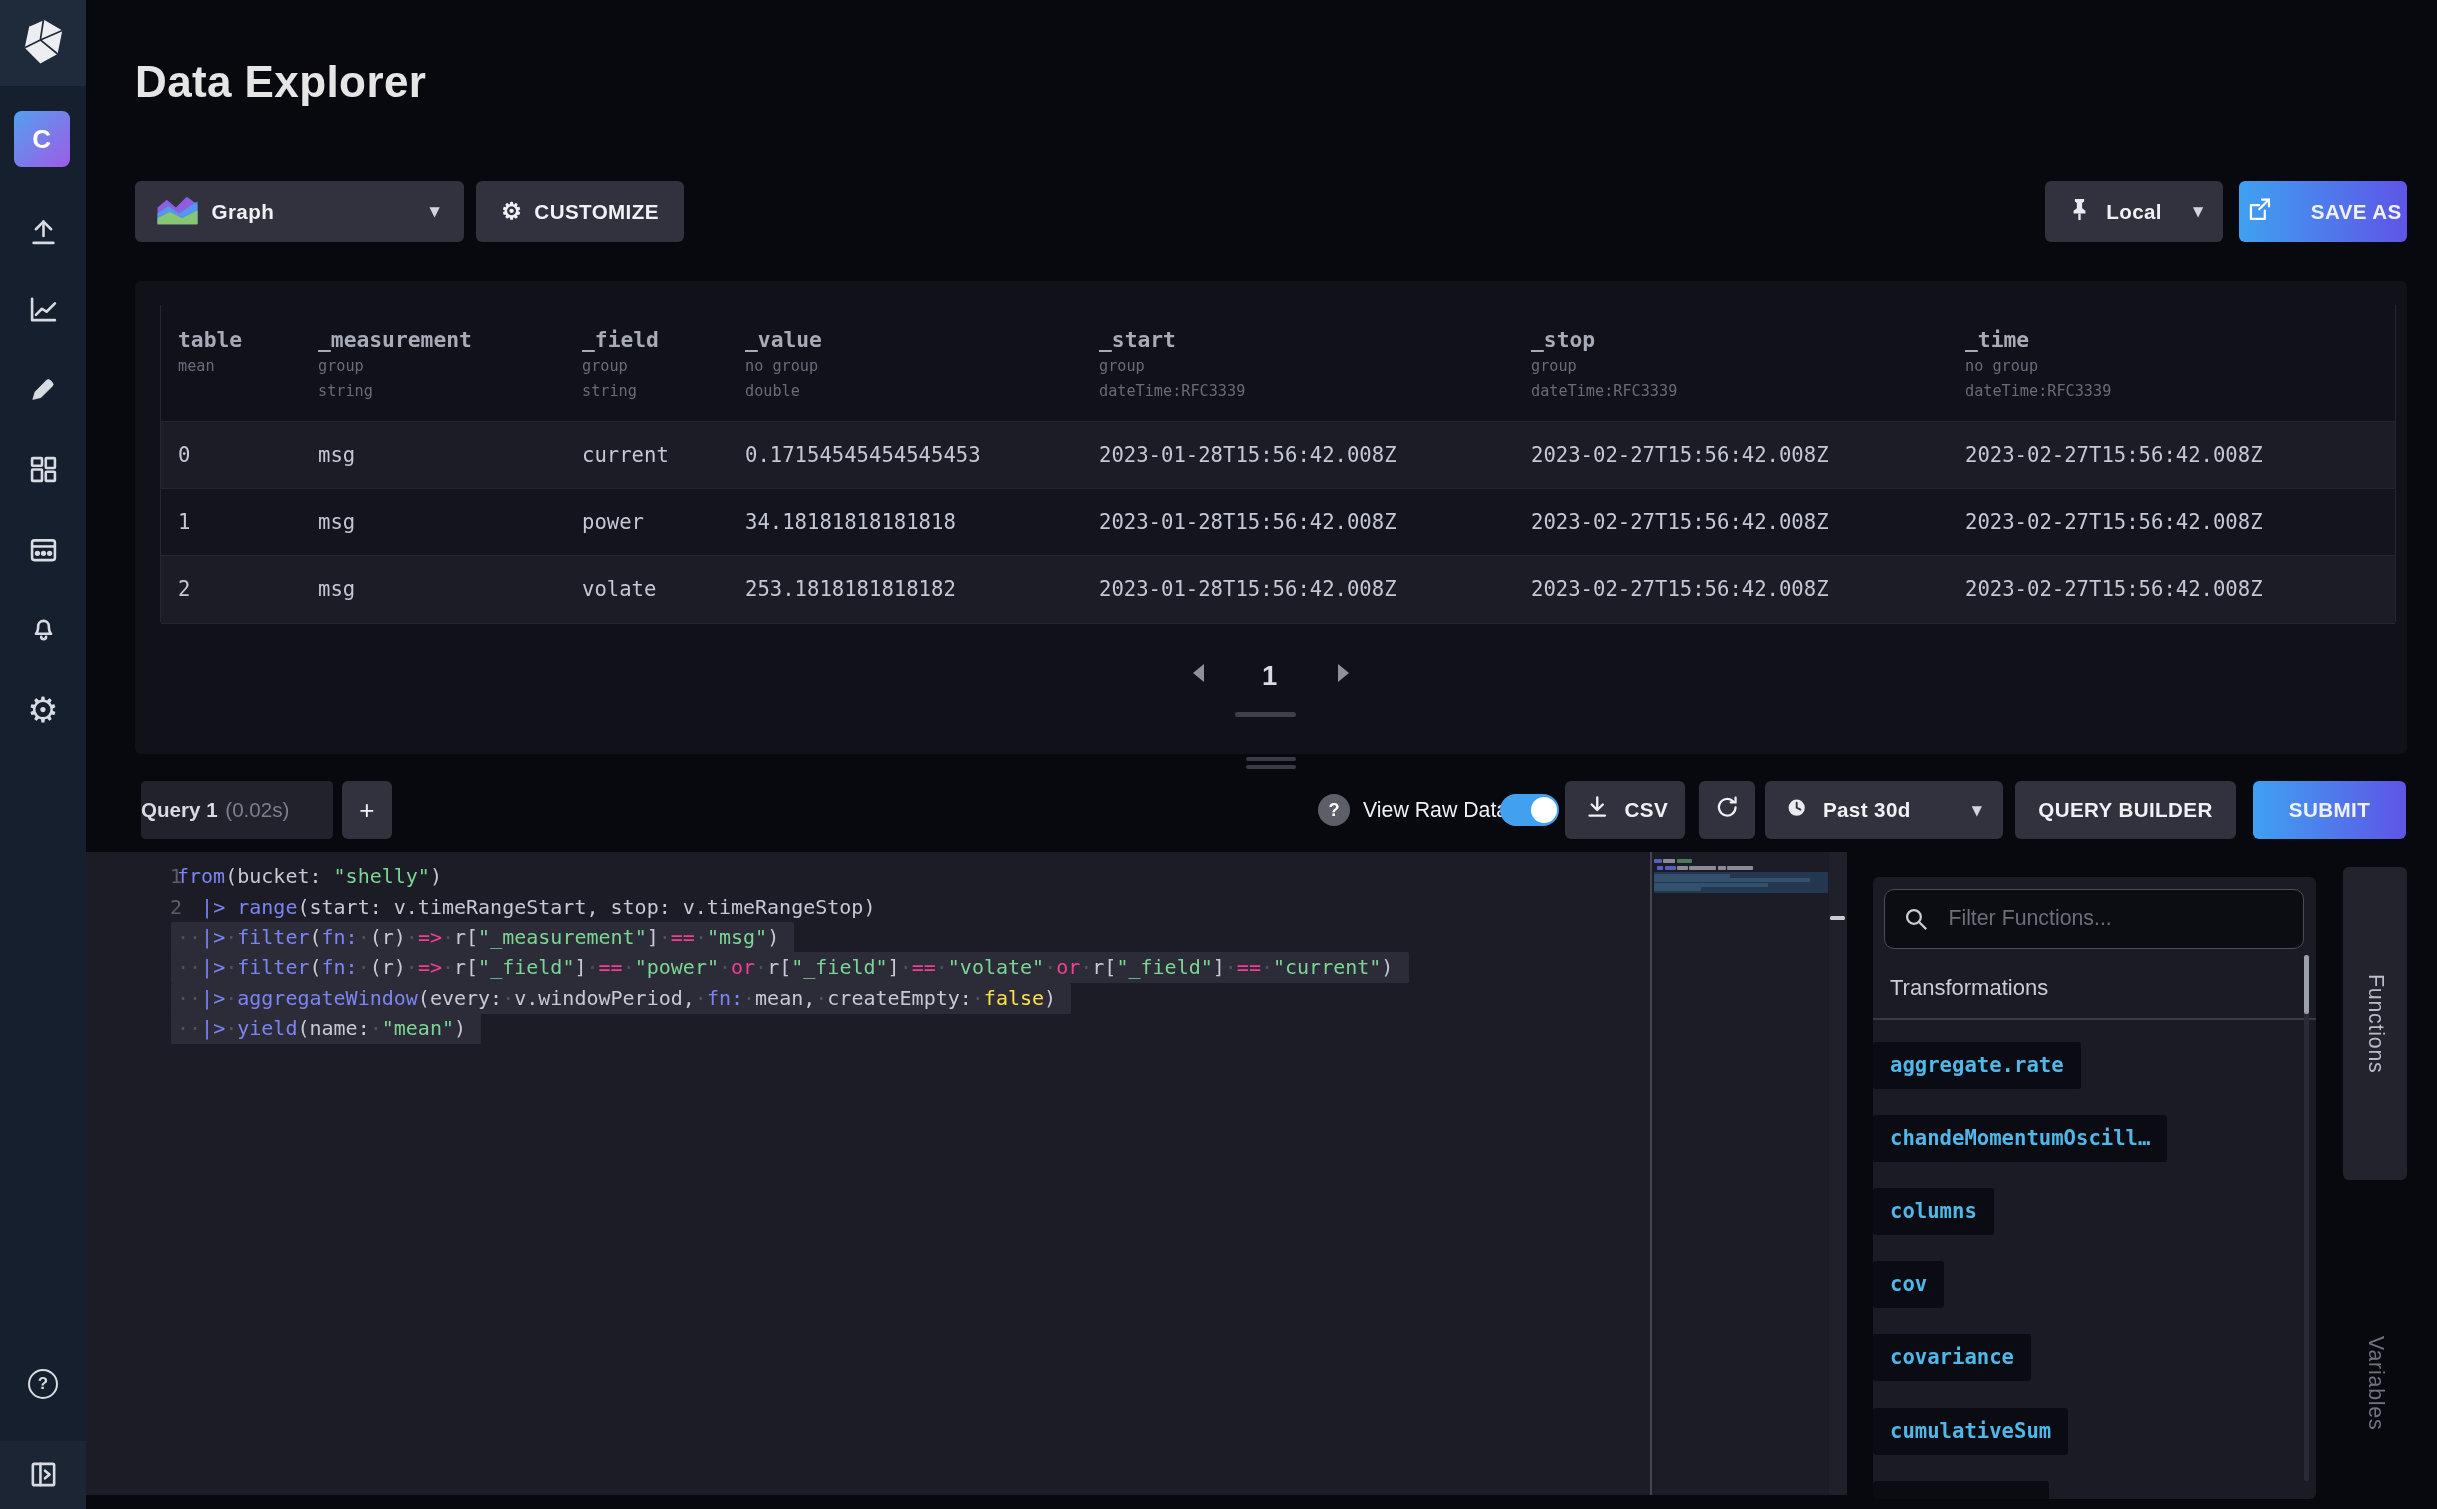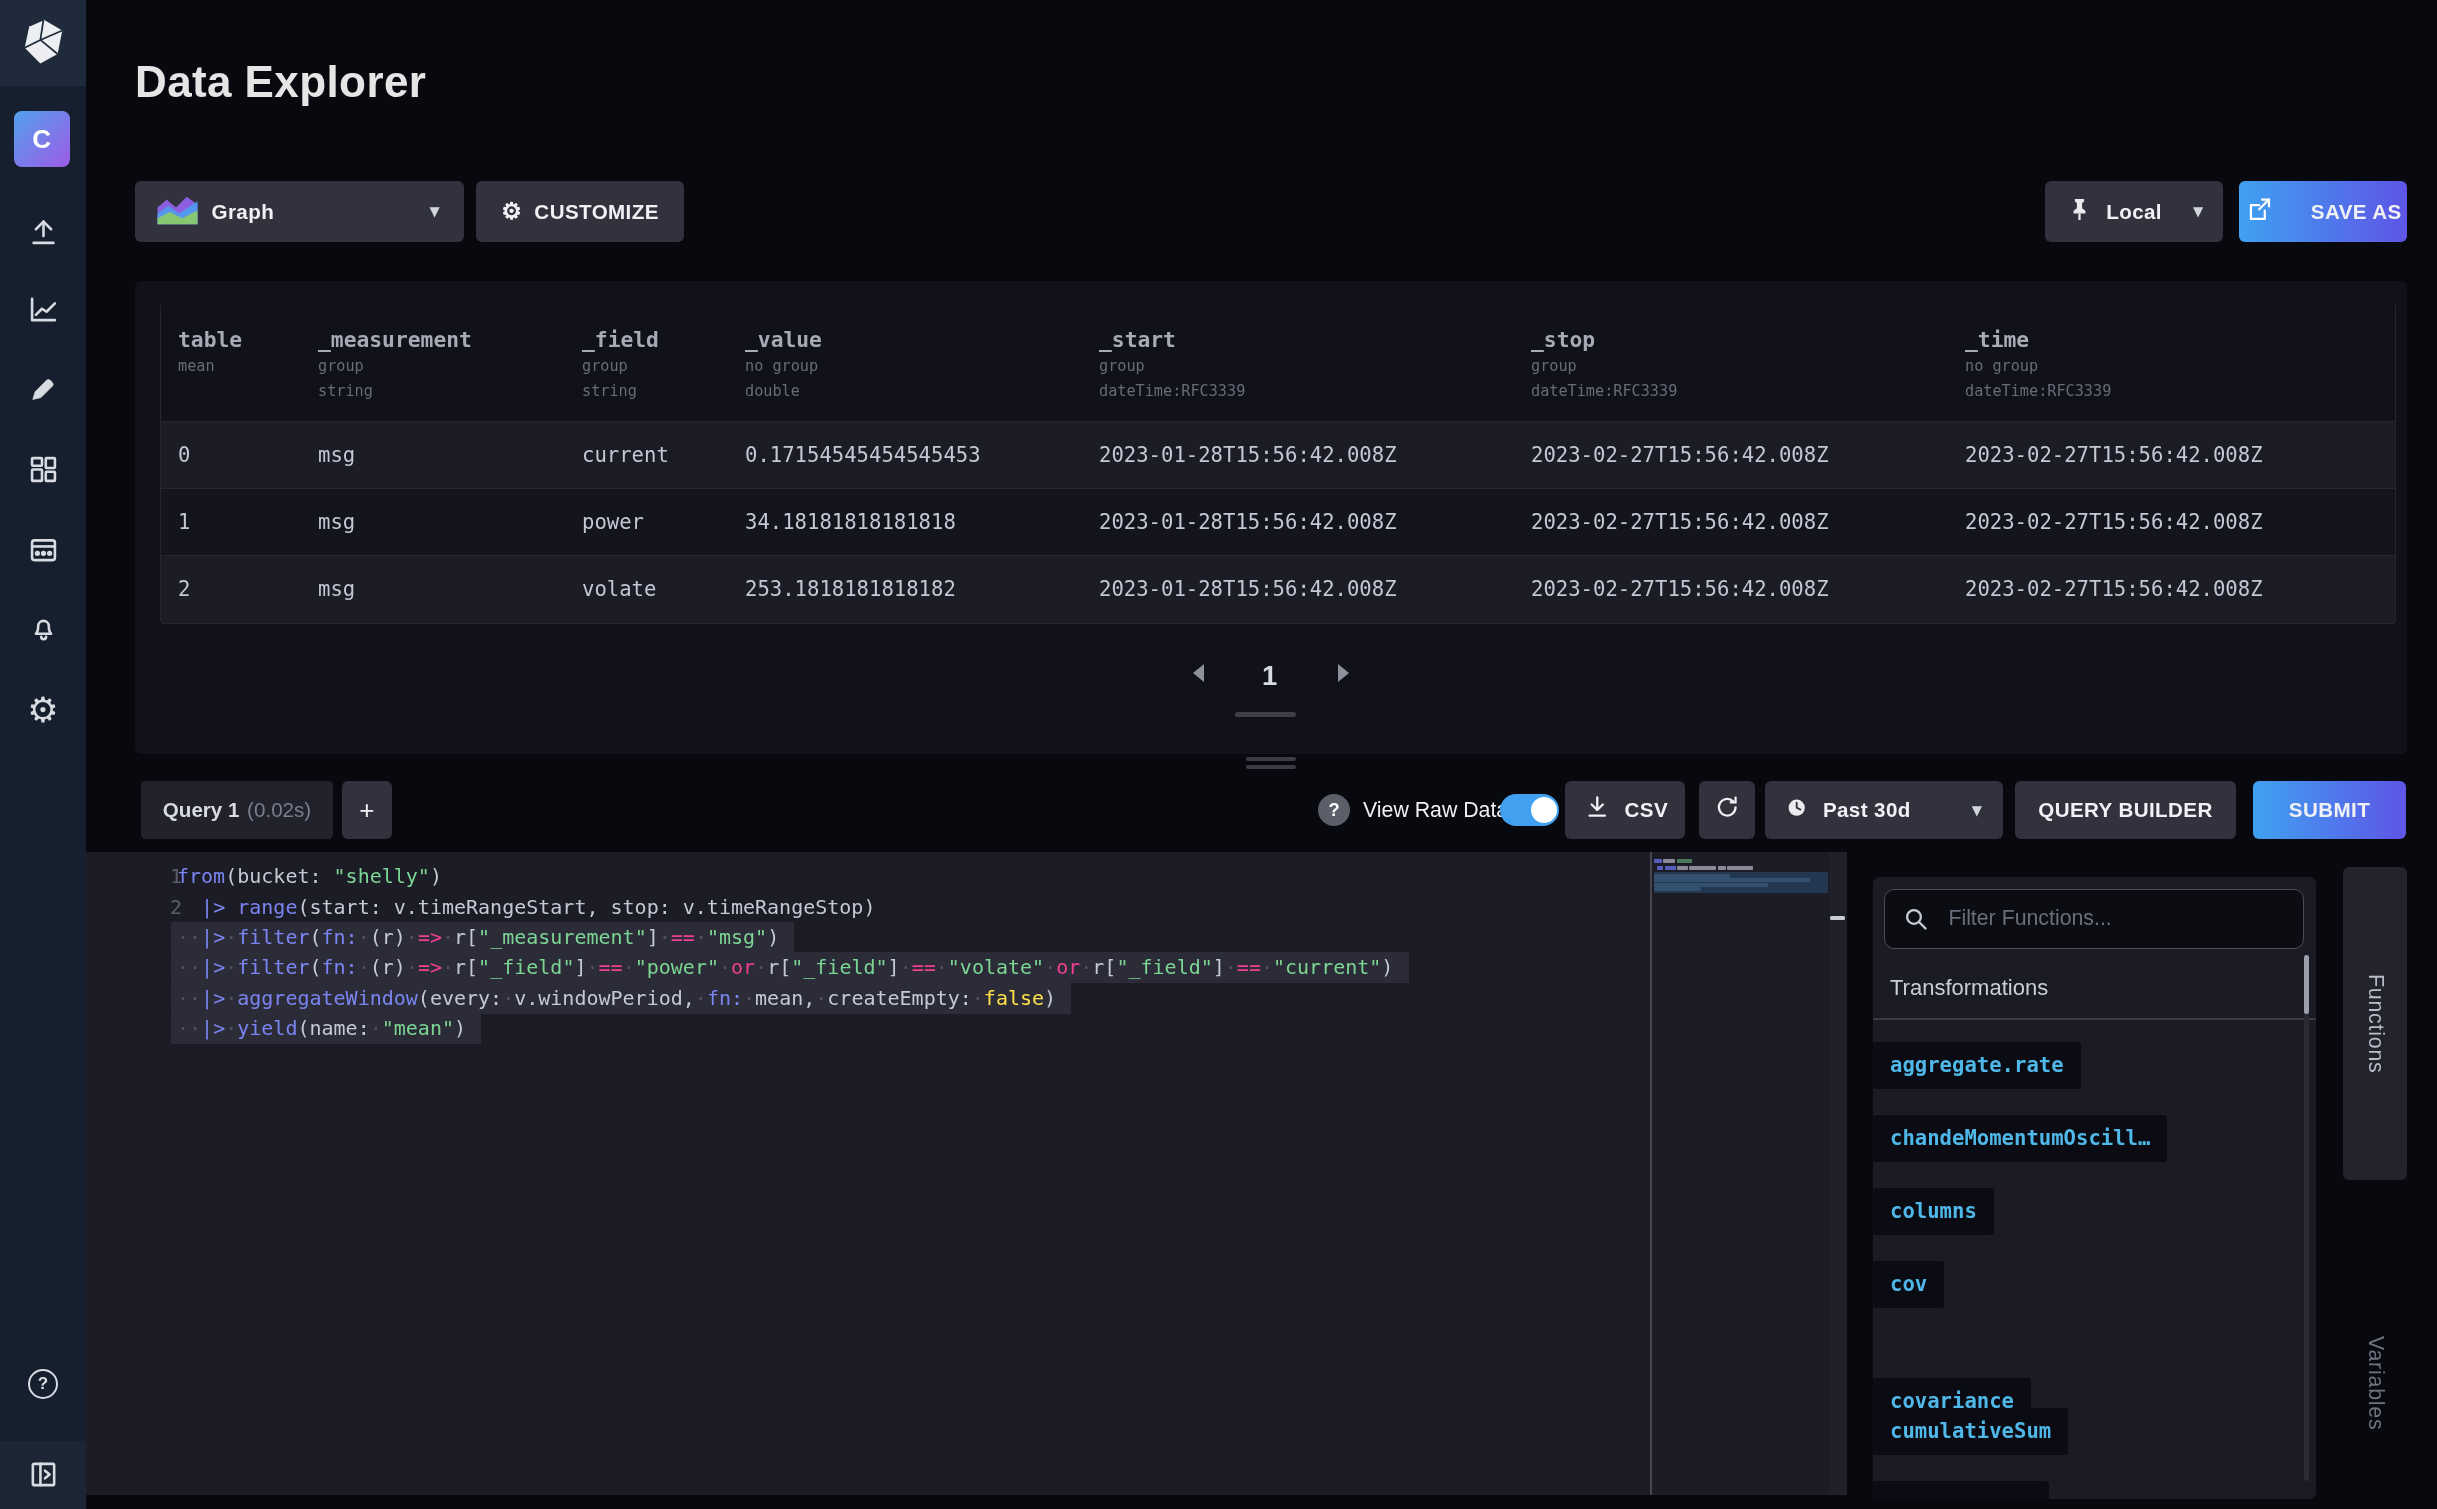--- a/index.html
+++ b/index.html
@@ -43,21 +43,21 @@
   .tcell{position:absolute;top:0;height:67px;line-height:67px;font-family:"DejaVu Sans Mono",monospace;
          font-size:20.6px;color:#c4c8d2;white-space:nowrap;}
   .tri{width:0;height:0;cursor:pointer;}
   .tri-l{border-top:9.1px solid transparent;border-bottom:9.1px solid transparent;border-right:11.4px solid #8d919c;}
   .tri-r{border-top:9.1px solid transparent;border-bottom:9.1px solid transparent;border-left:11.4px solid #8d919c;}
   .page-num{position:absolute;font-size:27.4px;font-weight:700;color:#d7dae0;}
   .page-bar{position:absolute;height:5.3px;background:#3f3f4b;border-radius:2.3px;}
   .drag-line{position:absolute;height:3.8px;background:#3b3b48;border-radius:2.3px;cursor:row-resize;}
   
   .qtab{position:absolute;left:141px;top:781px;width:192px;height:58px;background:#22222d;border-radius:4.6px;
-        display:flex;align-items:center;justify-content:center;gap:7.6px;font-size:20.6px;cursor:pointer;}
+        display:flex;align-items:center;justify-content:flex-start;gap:7.6px;font-size:20.6px;cursor:pointer;}
   .qtab .tname{font-weight:700;color:#d9dbe1;}
   .qtab .tdur{color:#7b7f8b;}
   .help-circ{position:absolute;left:1318px;top:794px;width:32px;height:32px;border-radius:50%;background:#5c5f6a;
              display:flex;align-items:center;justify-content:center;font-size:18.3px;font-weight:700;color:#fff;cursor:pointer;}
   .vrd-label{position:absolute;left:1363px;top:781px;height:58px;line-height:58px;font-size:21.3px;color:#eef0f3;}
   .toggle{position:absolute;left:1500px;top:794px;width:59px;height:32px;border-radius:16px;background:#41a1f0;cursor:pointer;}
   .toggle .knob{position:absolute;left:31px;top:3px;width:26px;height:26px;border-radius:50%;background:#fff;}
   
   .editor{position:absolute;left:86px;top:852px;width:1761px;height:643px;background:#1c1c26;cursor:text;}
   .cline{position:absolute;left:0;width:100%;height:30.5px;font-family:"DejaVu Sans Mono",monospace;font-size:20px;}
@@ -381,21 +381,21 @@
     </div>
     <div class="fn-section">Transformations</div>
     <div class="fn-sep"></div>
     <div class="fn-track"></div>
     <div class="fn-thumb"></div>
     <div id="chips">
         <div class="chip" style="top: 165px;">aggregate.rate</div>
         <div class="chip" style="top: 238px;">chandeMomentumOscill…</div>
         <div class="chip" style="top: 311px;">columns</div>
         <div class="chip" style="top: 384px;">cov</div>
-        <div class="chip" style="top: 457px; margin-top: 44px;">covariance</div>
+        <div class="chip" style="top: 457px;">covariance</div>
         <div class="chip" style="top: 531px;">cumulativeSum</div>
       </div>
     <div class="chip partial" style="top:604px;"></div>
   </aside>
 
   <div class="vtab fn">
     <span>Functions</span>
   </div>
   <div class="vtab vars">
     <span>Variables</span>

